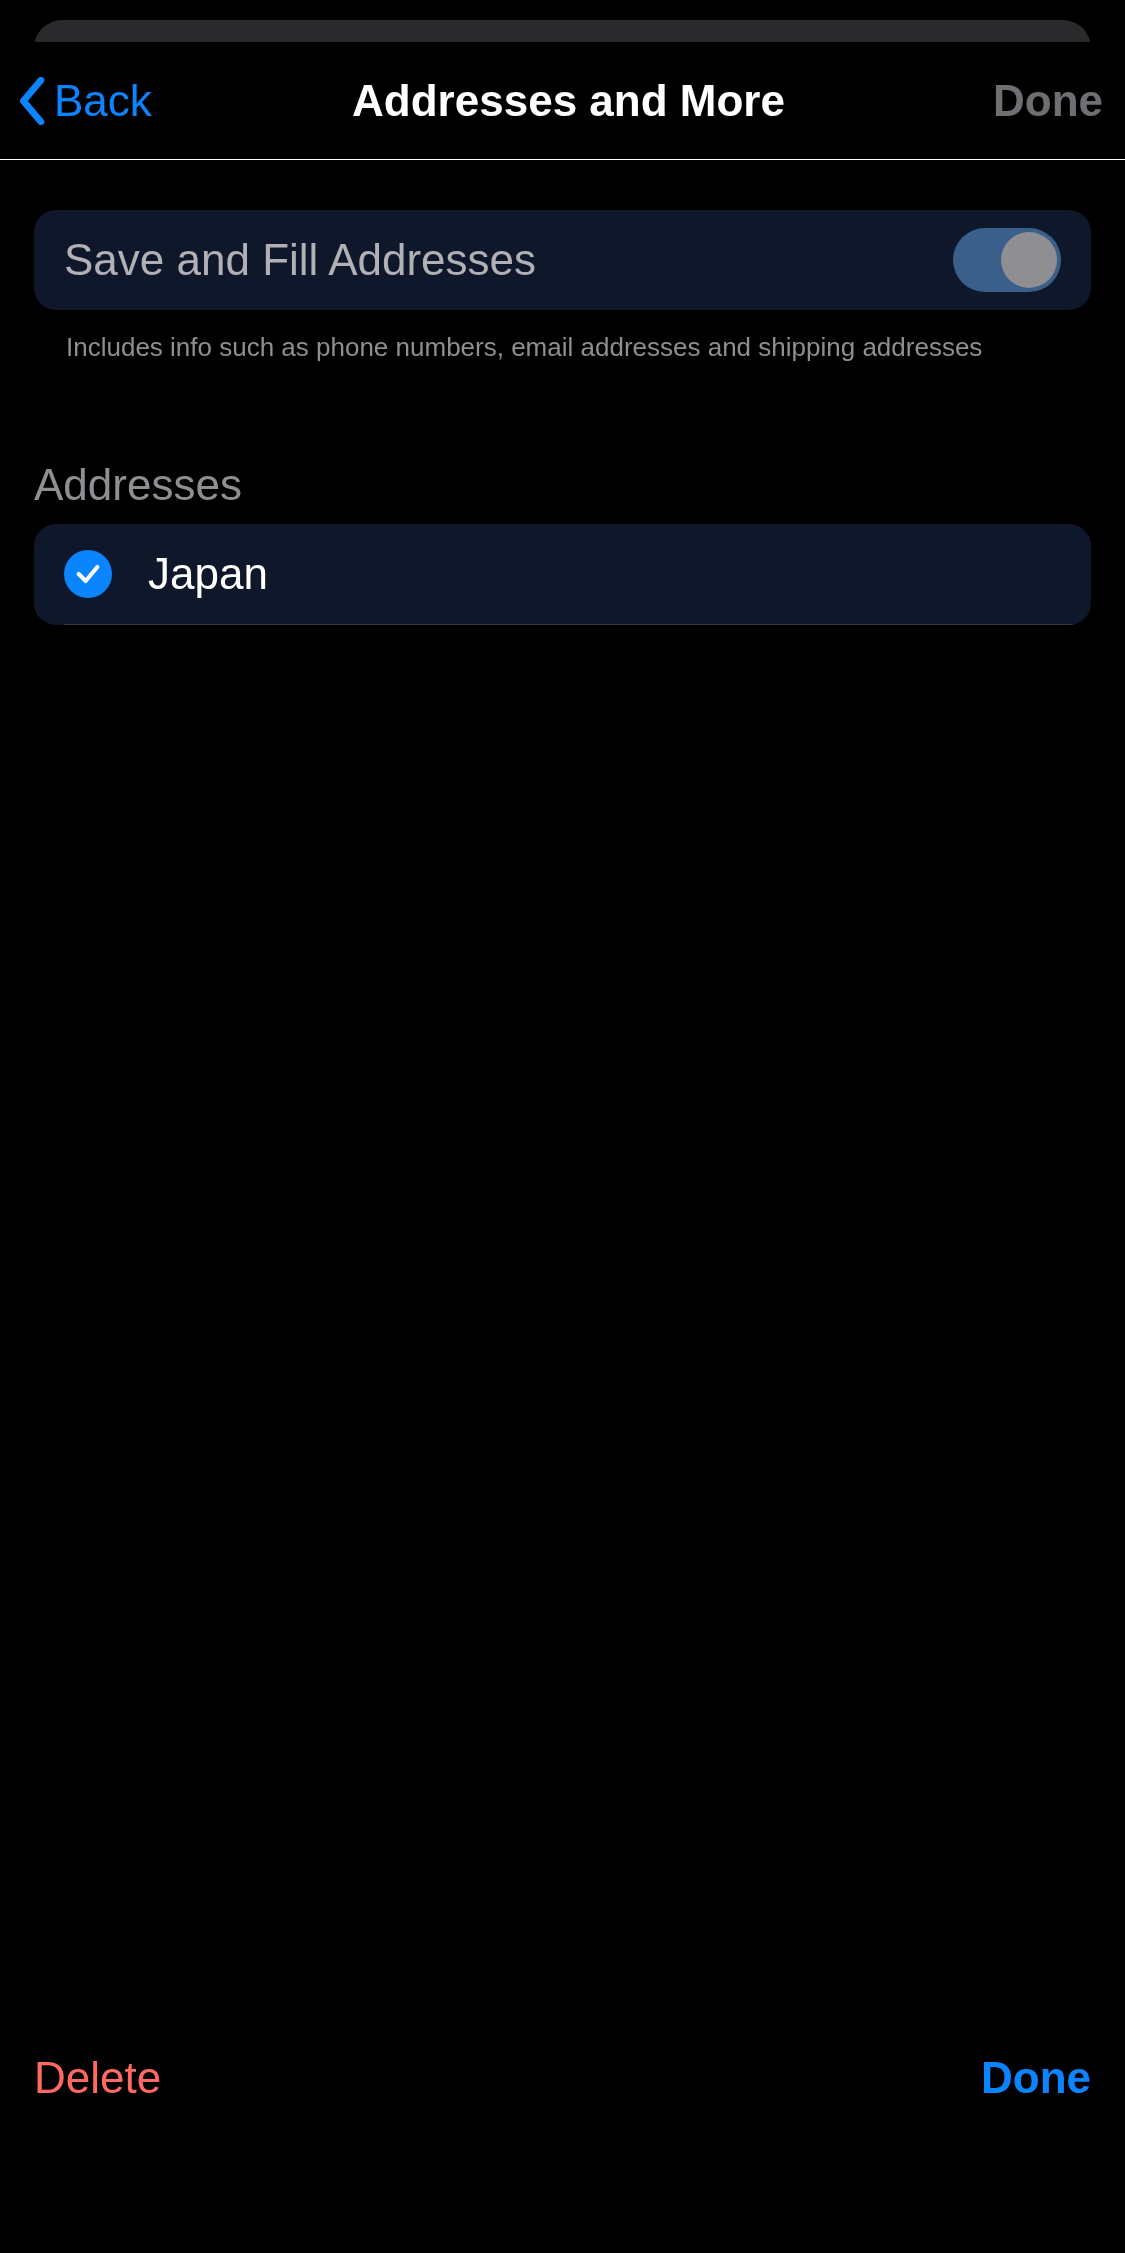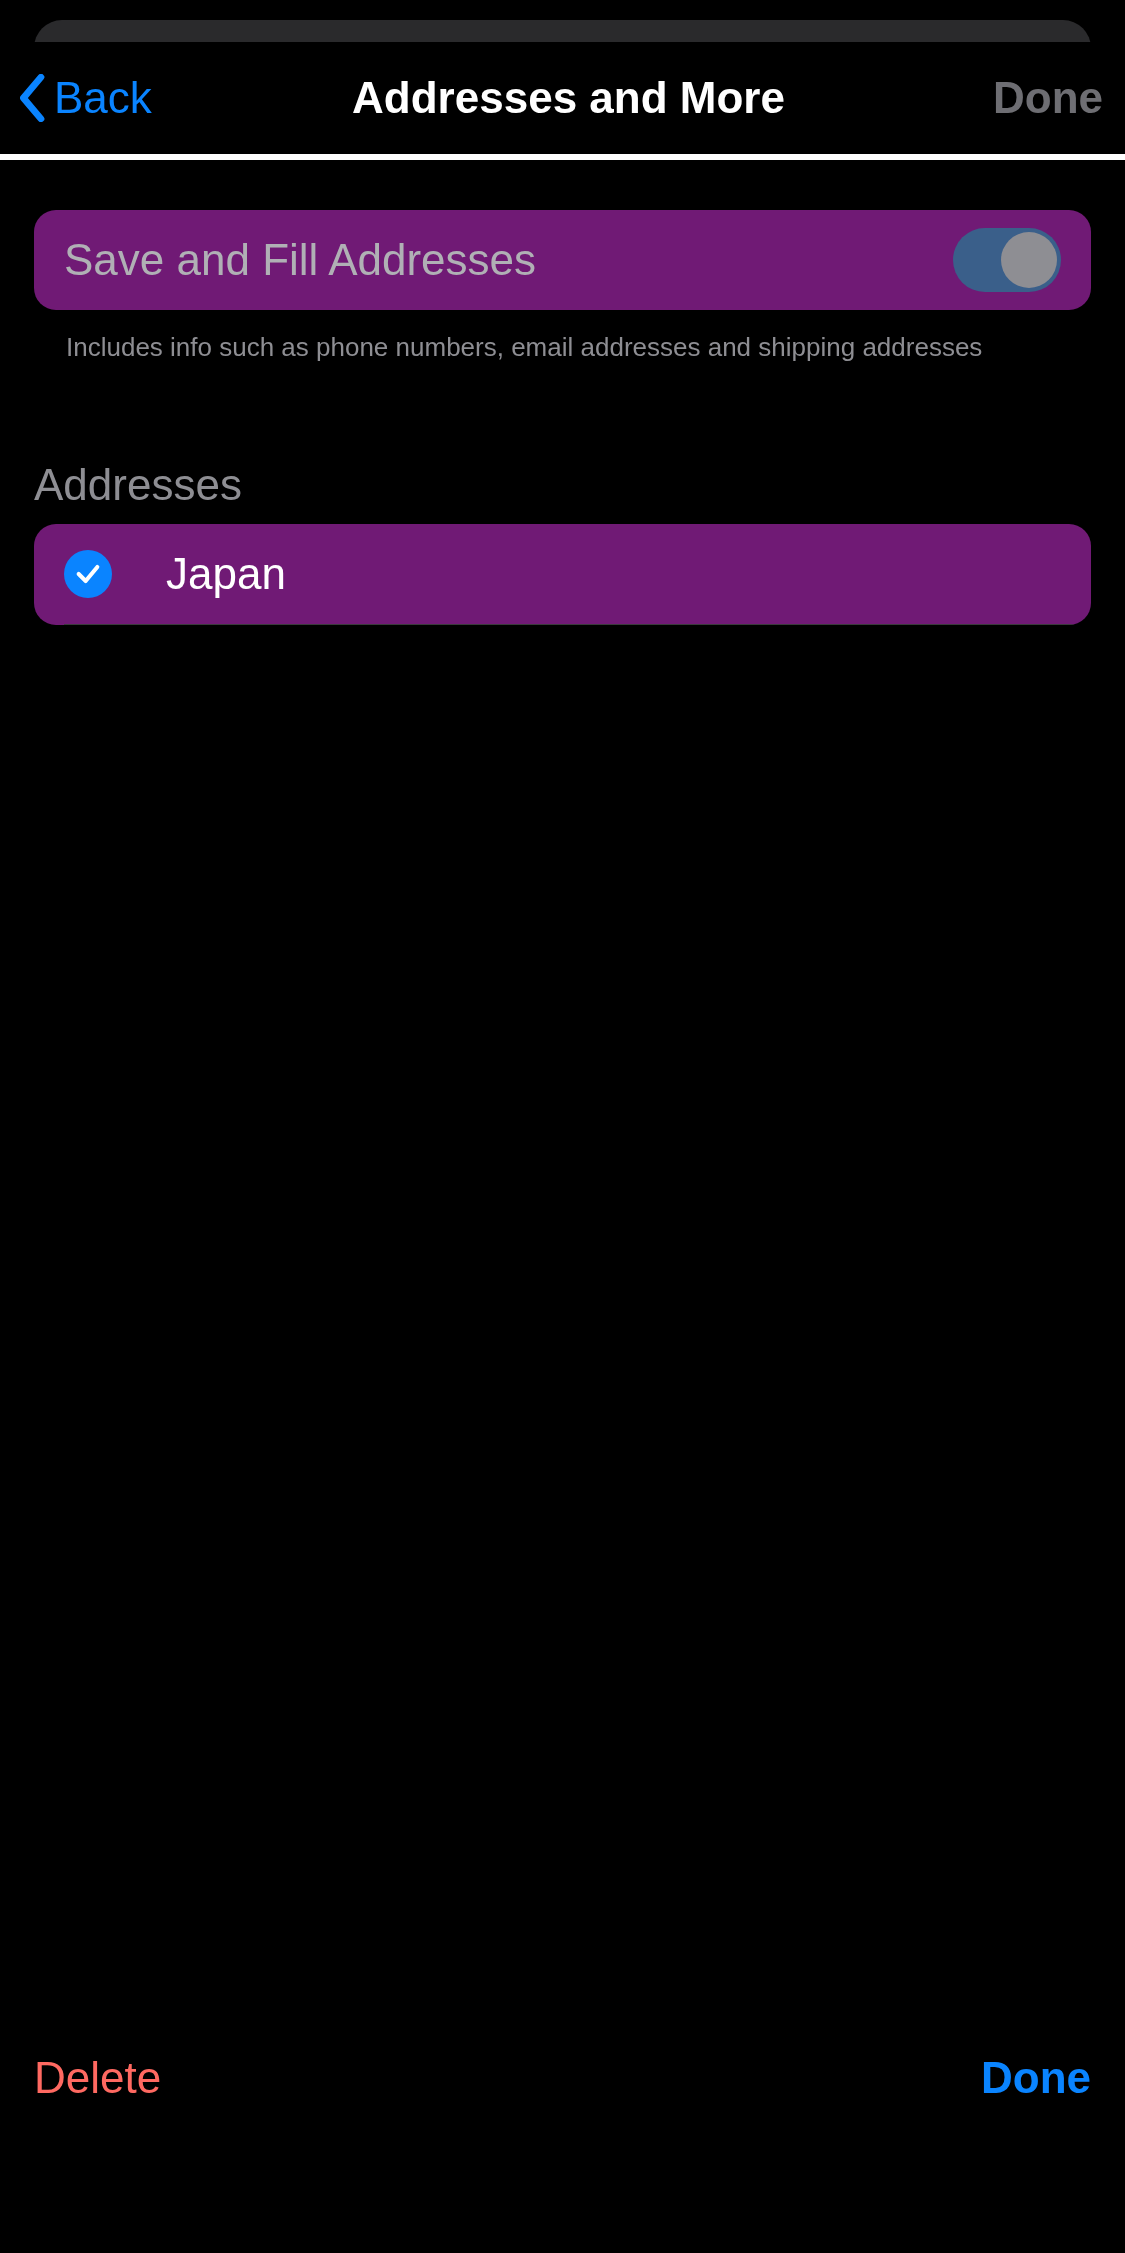--- a/index.html
+++ b/index.html
@@ -35,21 +35,21 @@
       border-radius: 28px 28px 0 0;
       display: flex;
       flex-direction: column;
     }
     .nav-bar {
       height: 118px;
       display: flex;
       align-items: center;
       justify-content: space-between;
       padding: 0 22px 0 18px;
-      border-bottom: 6px solid #ffffff;
+      border-bottom: 1px solid #ffffff;
       position: relative;
     }
     .nav-back {
       display: flex;
       align-items: center;
       color: #0a84ff;
       font-size: 44px;
       font-weight: 400;
       gap: 6px;
     }
@@ -71,21 +71,21 @@
       color: #6e6e73;
       font-size: 44px;
       font-weight: 600;
     }
     .content {
       flex: 1;
       padding: 50px 34px 0 34px;
       overflow: hidden;
     }
     .cell-group {
-      background: #701a75;
+      background: #0f172a;
       border-radius: 22px;
       overflow: hidden;
     }
     .toggle-cell {
       display: flex;
       align-items: center;
       justify-content: space-between;
       padding: 24px 30px;
       height: 100px;
     }
@@ -120,21 +120,21 @@
       color: #8e8e93;
       font-size: 44px;
       padding: 0 0 14px 0;
       margin-top: 96px;
     }
     .address-cell {
       display: flex;
       align-items: center;
       padding: 0 30px;
       height: 100px;
-      gap: 54px;
+      gap: 36px;
     }
     .address-cell.two-line {
       height: 110px;
     }
     .cell-group .address-cell:nth-child(2) {
       margin-left: 0;
       padding-left: 30px;
     }
     .divider {
       height: 1px;

